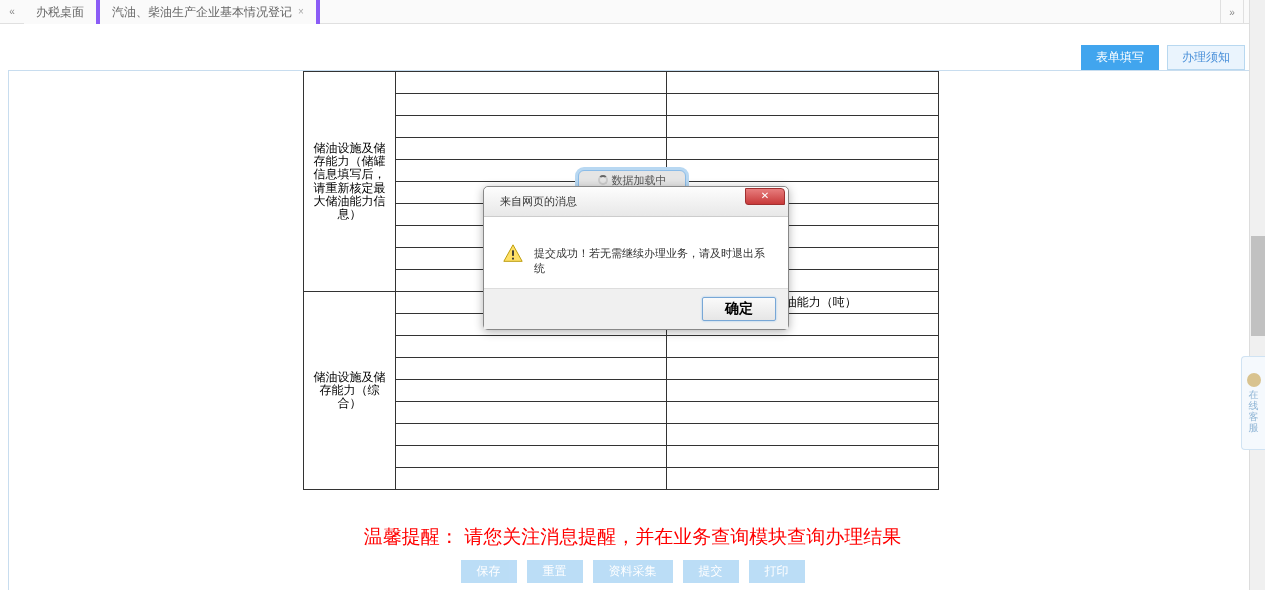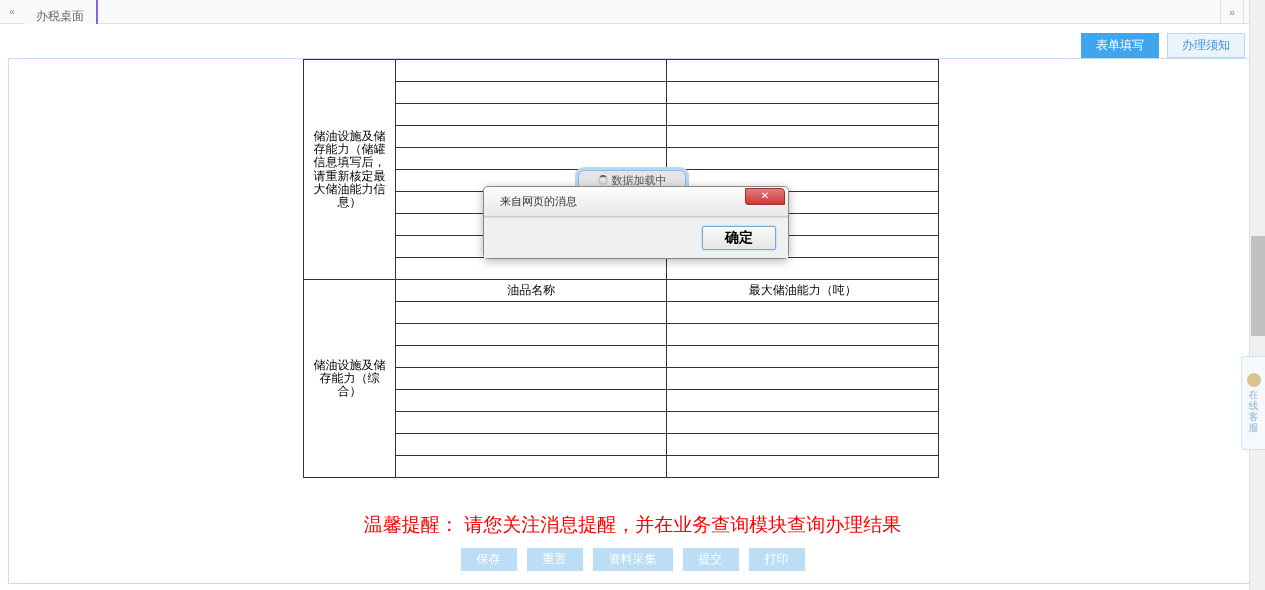--- a/index.html
+++ b/index.html
@@ -26,23 +26,24 @@
       width: 24px;
       text-align: center;
       color: #888;
       font-size: 10px;
     }
     .tab {
       padding: 4px 12px;
       height: 24px;
       line-height: 24px;
       color: #666;
-      border-right: 2px solid #8b5cf6;
+      border-right: 4px solid #8b5cf6;
       background: #fafafa;
       display: flex;
+      align-items: center;
       gap: 6px;
     }
     .tab .close-x { color: #aaa; font-size: 10px; }
     .tab-bar-right-arrows {
       position: absolute;
       right: 0;
       top: 0;
       display: flex;
       align-items: center;
       height: 24px;
@@ -57,21 +58,21 @@
     .tab-bar-right-arrows span + span { border-left: 1px solid #e0e0e0; height: 24px; line-height: 24px; }
     
     
     .action-row {
       height: 26px;
       display: flex;
       justify-content: flex-end;
       align-items: center;
       padding-right: 20px;
       gap: 8px;
-      margin-top: 8px;
+      margin-top: 20px;
     }
     .action-btn {
       padding: 3px 14px;
       font-size: 12px;
       border: 1px solid #b8d8f0;
       background: #eaf4fd;
       color: #4a90d9;
     }
     .action-btn.primary {
       background: #41a5ee;
@@ -267,20 +268,24 @@
     }
   </style>
 </head>
 <body>
 
 <div class="tab-bar">
   <div class="tab-bar-left-arrows">«</div>
   <div class="tab">
     <span>办税桌面</span>
   </div>
+  <div class="tab">
+    <span>汽油、柴油生产企业基本情况登记</span>
+    <span class="close-x">×</span>
+  </div>
   <div class="tab-bar-right-arrows">
     <span>»</span>
     <span>≡</span>
   </div>
 </div>
 
 <div class="action-row">
   <button class="action-btn primary">表单填写</button>
   <button class="action-btn">办理须知</button>
 </div>
@@ -392,20 +397,30 @@
 <div class="loading-bubble">
   <span class="spinner"></span>
   <span>数据加载中</span>
 </div>
 
 <div class="dialog">
   <div class="dialog-titlebar">
     <span>来自网页的消息</span>
     <div class="dialog-close">✕</div>
   </div>
+  <div class="dialog-body">
+    <span>
+      <svg width="22" height="22" viewBox="0 0 24 24">
+        <polygon points="12,2 22,20 2,20" fill="#ffe066" stroke="#b89700" stroke-width="1"></polygon>
+        <rect x="11" y="8" width="2" height="6" fill="#333"></rect>
+        <rect x="11" y="16" width="2" height="2" fill="#333"></rect>
+      </svg>
+    </span>
+    <div class="dialog-msg">提交成功！若无需继续办理业务，请及时退出系统</div>
+  </div>
   <div class="dialog-buttons">
     <button class="ok-btn">确定</button>
   </div>
 </div>
 
 <div class="support-float">
   <div class="agent-icon"></div>
   <div>在线客服</div>
 </div>
 

